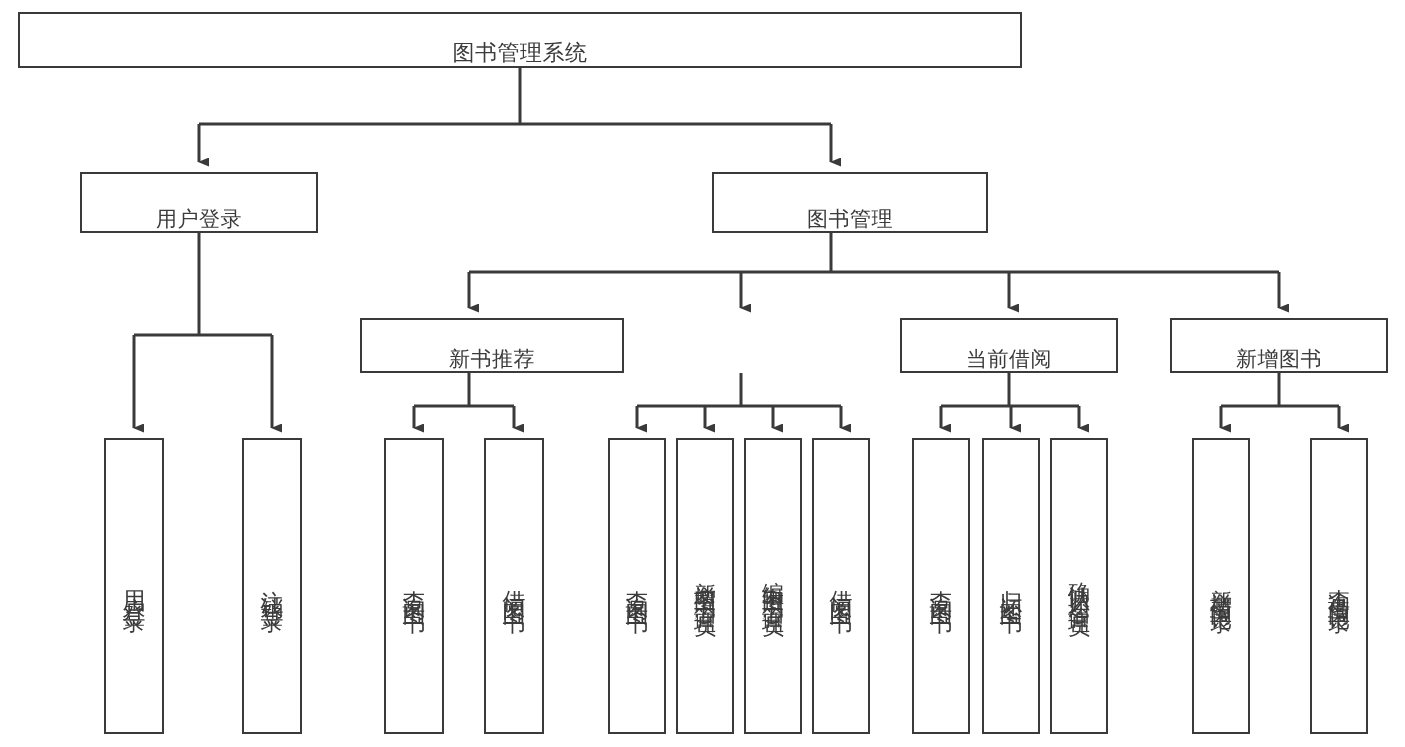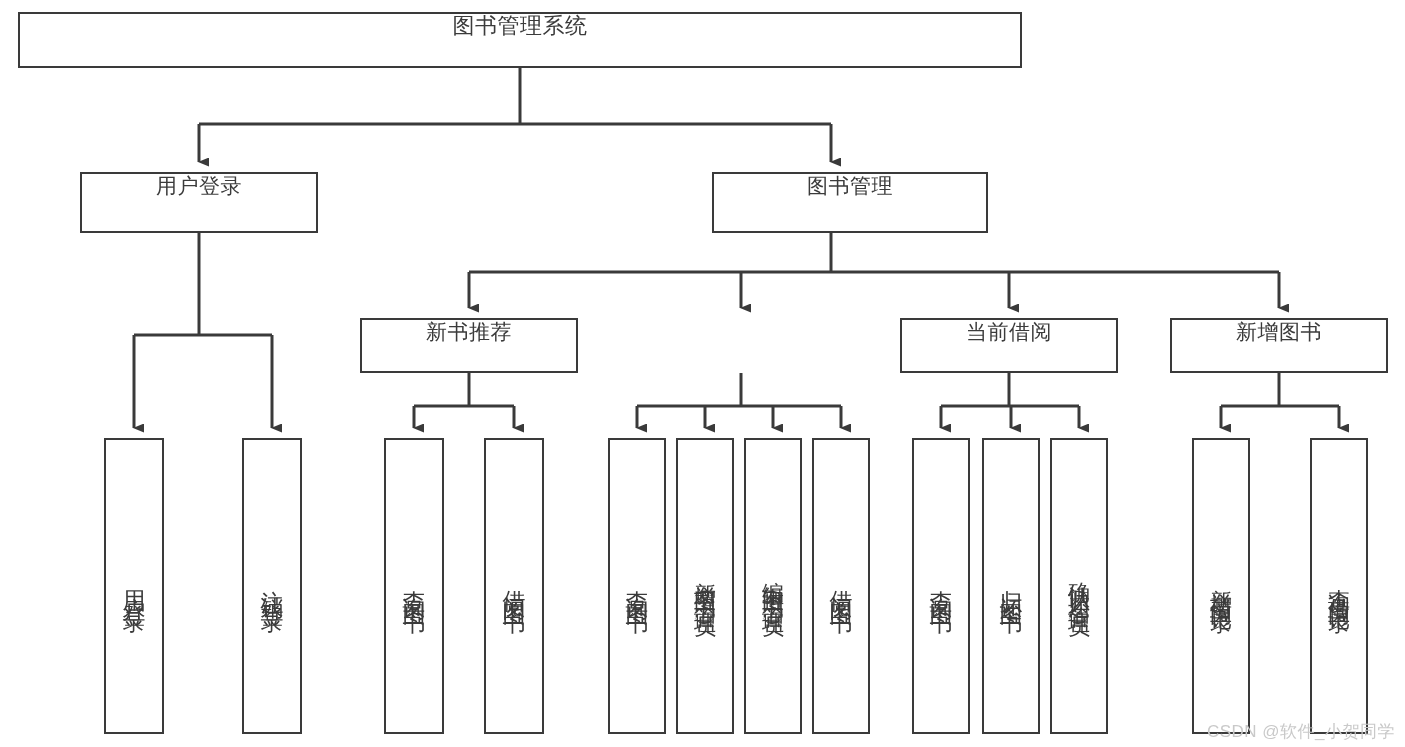--- a/index.html
+++ b/index.html
@@ -25,21 +25,21 @@
     width: 1405px;
     height: 747px;
     pointer-events: none;
   }
   .node {
     position: absolute;
     box-sizing: border-box;
     background: #ffffff;
     border: 2px solid #3a3a3a;
     display: flex;
-    align-items: flex-start;
+    align-items: flex-end;
     justify-content: center;
     color: #3b3b3b;
   }
   .node .label {
     display: block;
     text-align: center;
     line-height: 1.12;
     letter-spacing: 0.5px;
   }
   
@@ -137,21 +137,21 @@
     <span class="label">图书管理系统</span>
   </div>
 
   <div class="node horiz" style="left: 80px; top: 172px; width: 238px; height: 61px;">
     <span class="label">用户登录</span>
   </div>
   <div class="node horiz" style="left: 712px; top: 172px; width: 276px; height: 61px;">
     <span class="label">图书管理</span>
   </div>
 
-  <div class="node horiz" style="left: 360px; top: 318px; width: 218px; height: 55px;">
+  <div class="node horiz" style="left: 360px; top: 318px; width: 264px; height: 55px;">
     <span class="label">新书推荐</span>
   </div>
   <div class="node horiz" style="left: 900px; top: 318px; width: 218px; height: 55px;">
     <span class="label">当前借阅</span>
   </div>
   <div class="node horiz" style="left: 1170px; top: 318px; width: 218px; height: 55px;">
     <span class="label">新增图书</span>
   </div>
 
   <div class="node vert" style="left: 104px; top: 438px; width: 60px; height: 296px;">
@@ -187,15 +187,14 @@
   <div class="node vert tall" style="left: 1050px; top: 438px; width: 58px; height: 296px;">
     <span class="label">确认归还（管理员）</span>
   </div>
   <div class="node vert tall" style="left: 1192px; top: 438px; width: 58px; height: 296px;">
     <span class="label">新增借阅记录</span>
   </div>
   <div class="node vert tall" style="left: 1310px; top: 438px; width: 58px; height: 296px;">
     <span class="label">查询借阅记录</span>
   </div>
 
-  <div class="watermark">CSDN @软件_小贺同学</div>
 
 </div>
 
 </body></html>

